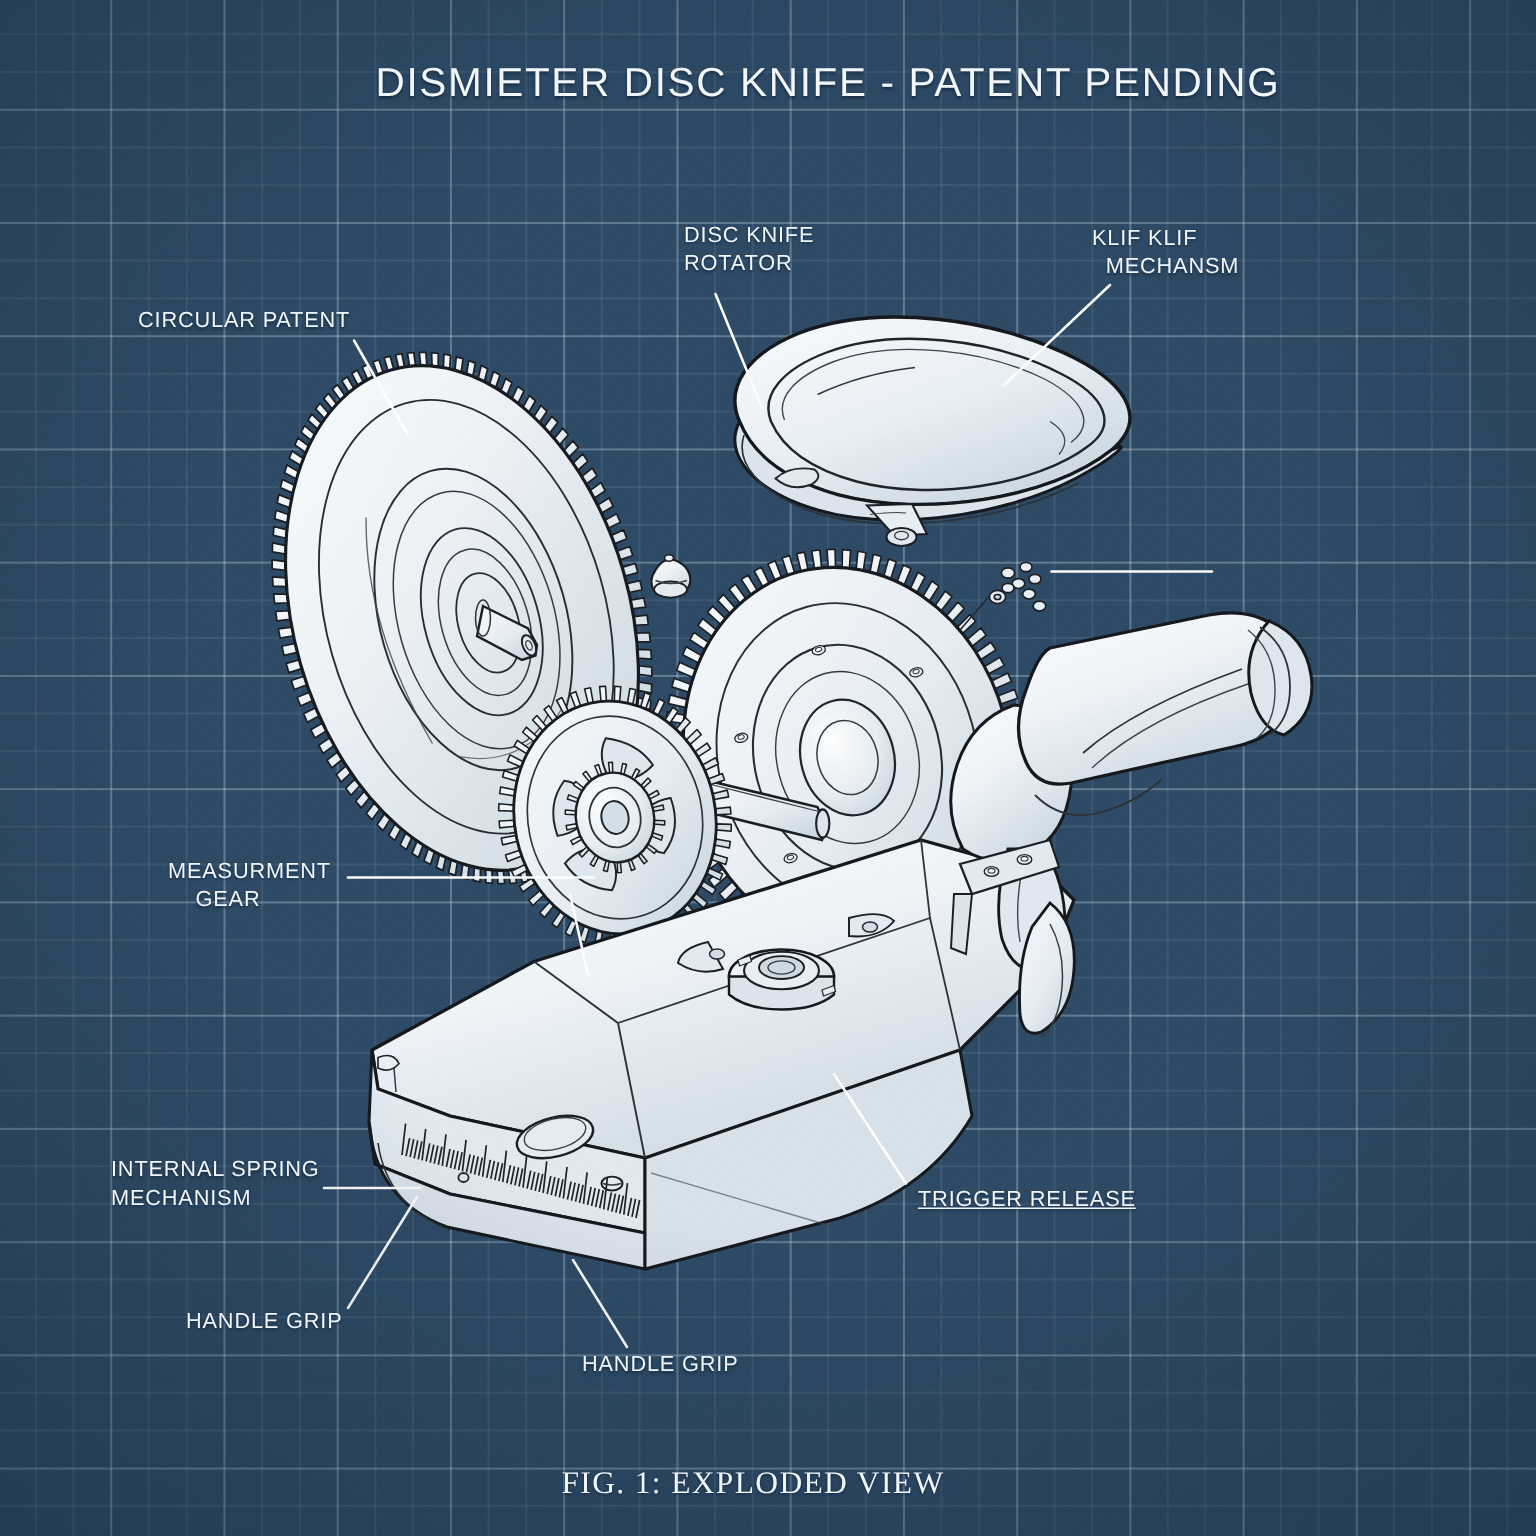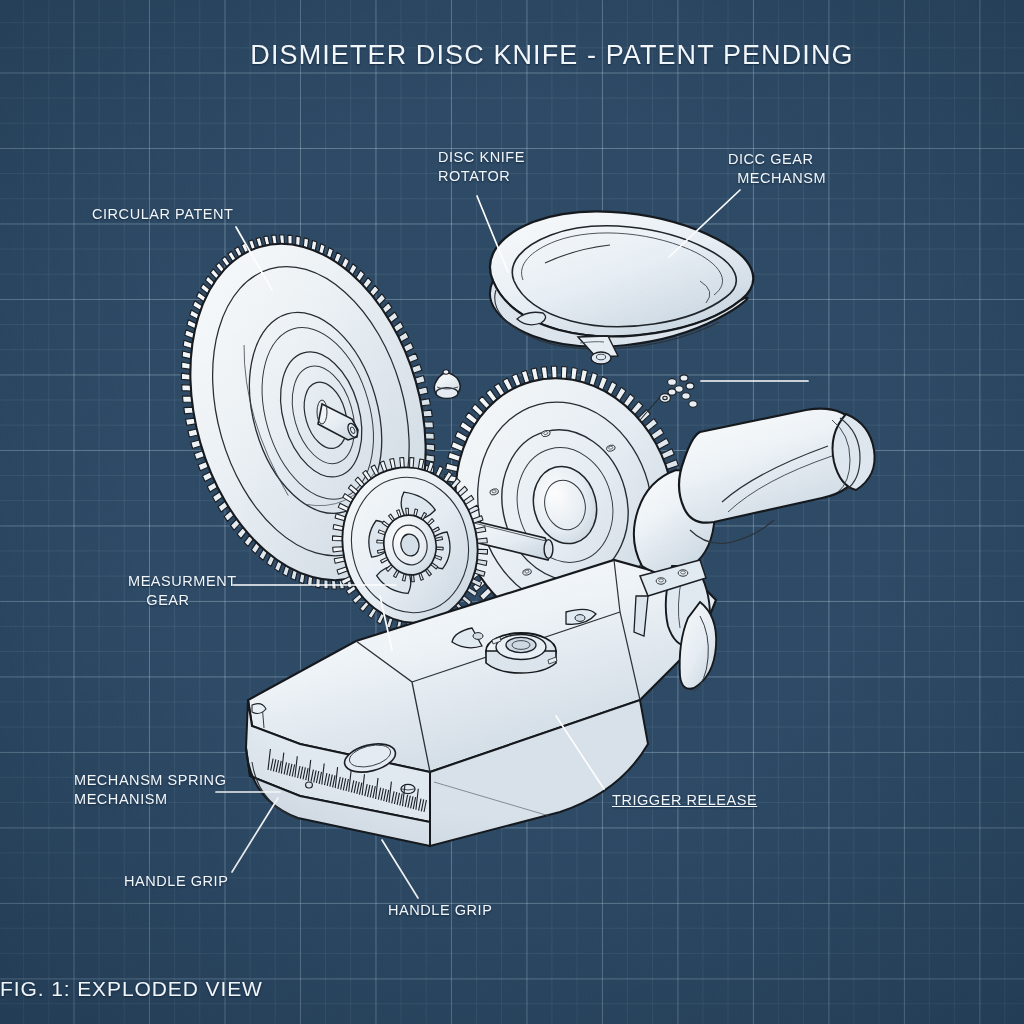--- a/index.html
+++ b/index.html
@@ -49,22 +49,22 @@
     letter-spacing:.55px;
     text-shadow:0 1px 2px rgba(14,32,52,.75);
     white-space:pre;
     line-height:1.30;
   }
   #title{
     top:38px;left:0;width:1024px;text-align:center;
     font-size:27px;letter-spacing:1.1px;font-weight:400;padding-left:40px;
   }
   #figcap{
-    top:975px;left:0;width:1004px;text-align:left;
-    font-size:21px;letter-spacing:.9px;
+    top:975px;left:0;width:1004px;text-align:center;
+    font-size:21px;letter-spacing:.9px;font-family:Liberation Serif, serif;
   }
   .callout{font-size:14.5px;}
 </style>
 </head>
 <body>
 
 <div id="sheet">
 
   <div id="grid"></div>
 
@@ -352,30 +352,30 @@
     </g>
   </svg>
 
   <div id="grain"></div>
   <div id="vignette"></div>
 
   <div class="tx" id="title">DISMIETER DISC KNIFE - PATENT PENDING</div>
 
   <div class="tx callout" style="left:92px;top:205px;">CIRCULAR PATENT</div>
 
-  <div class="tx callout" style="left:438px;top:148px;">DISC KNIFE
+  <div class="tx callout" style="left:456px;top:148px;">DISC KNIFE
 ROTATOR</div>
 
-  <div class="tx callout" style="left:728px;top:150px;">DICC GEAR
+  <div class="tx callout" style="left:728px;top:150px;">KLIF KLIF
   MECHANSM</div>
 
-  <div class="tx callout" style="left:128px;top:572px;">MEASURMENT
+  <div class="tx callout" style="left:112px;top:572px;">MEASURMENT
     GEAR</div>
 
-  <div class="tx callout" style="left:74px;top:771px;">MECHANSM SPRING
+  <div class="tx callout" style="left:74px;top:771px;">INTERNAL SPRING
 MECHANISM</div>
 
   <div class="tx callout" style="left:124px;top:872px;">HANDLE GRIP</div>
 
   <div class="tx callout" style="left:388px;top:901px;">HANDLE GRIP</div>
 
   <div class="tx callout" style="left:612px;top:791px;text-decoration:underline;">TRIGGER RELEASE</div>
 
   <div class="tx" id="figcap">FIG. 1: EXPLODED VIEW</div>
 </div>

